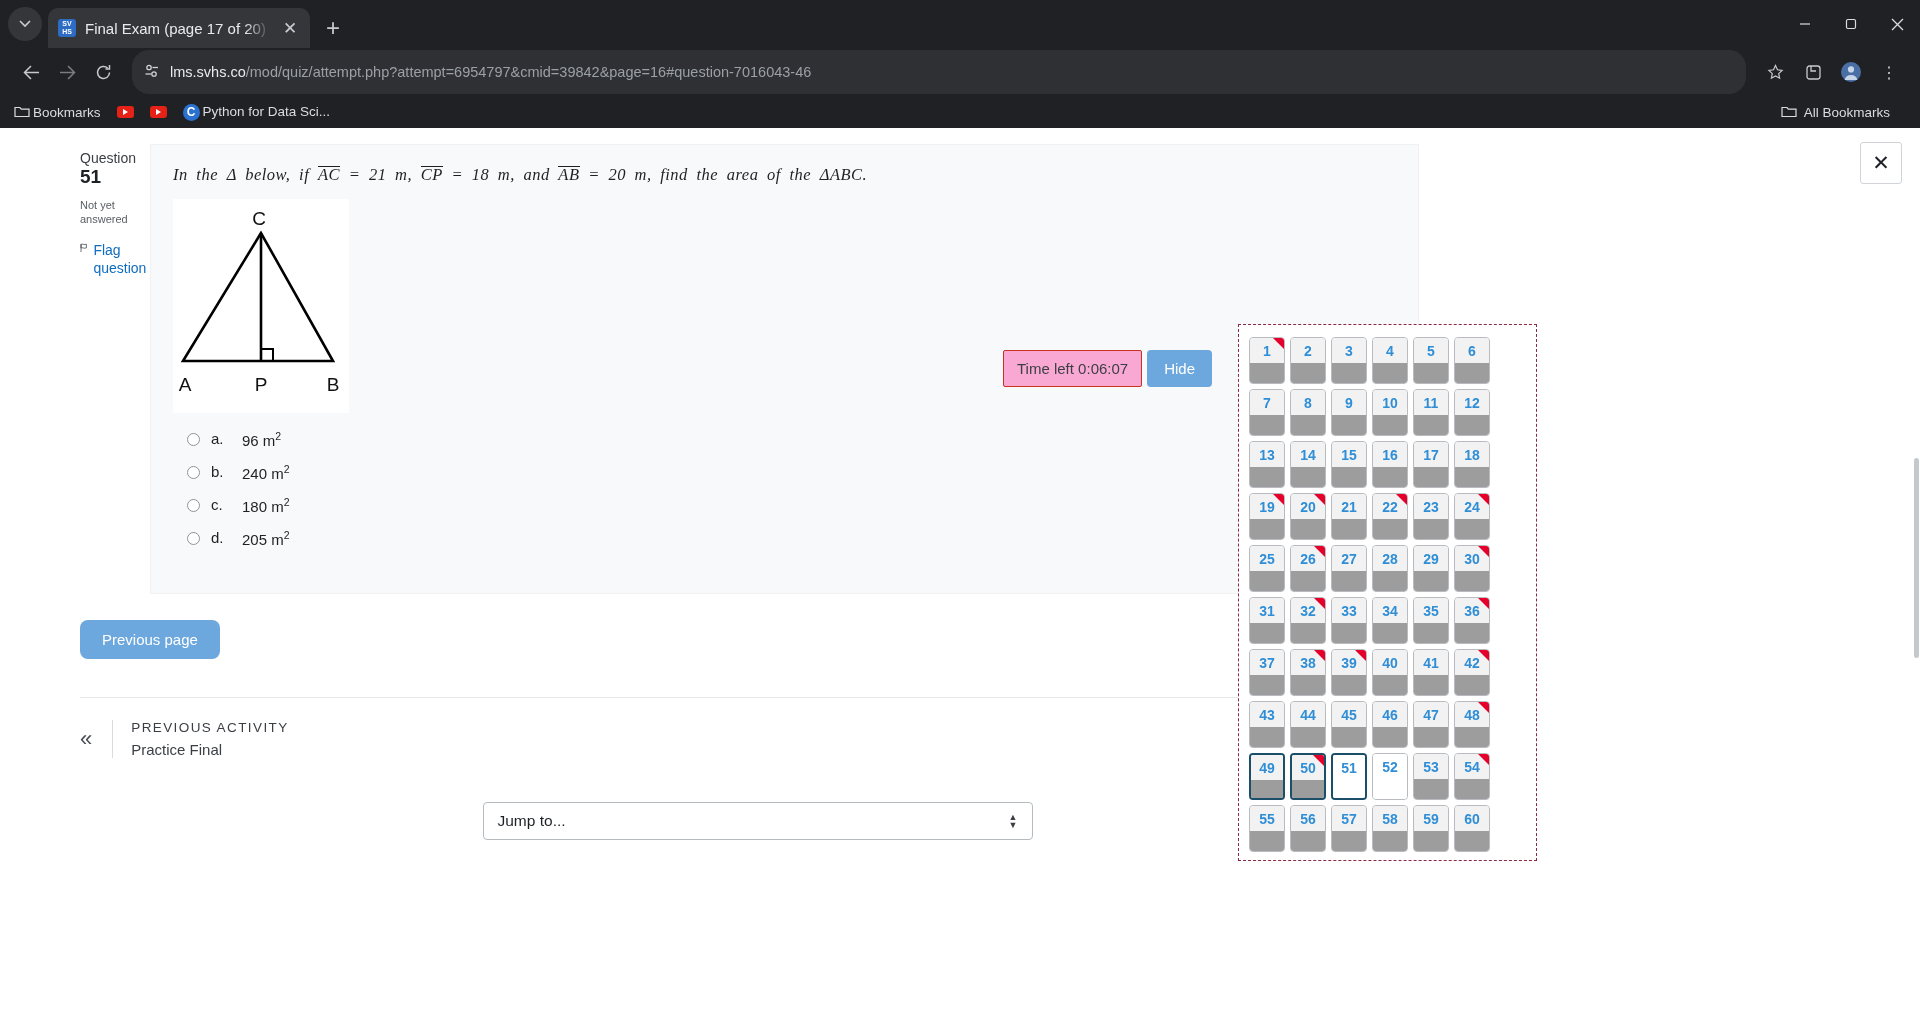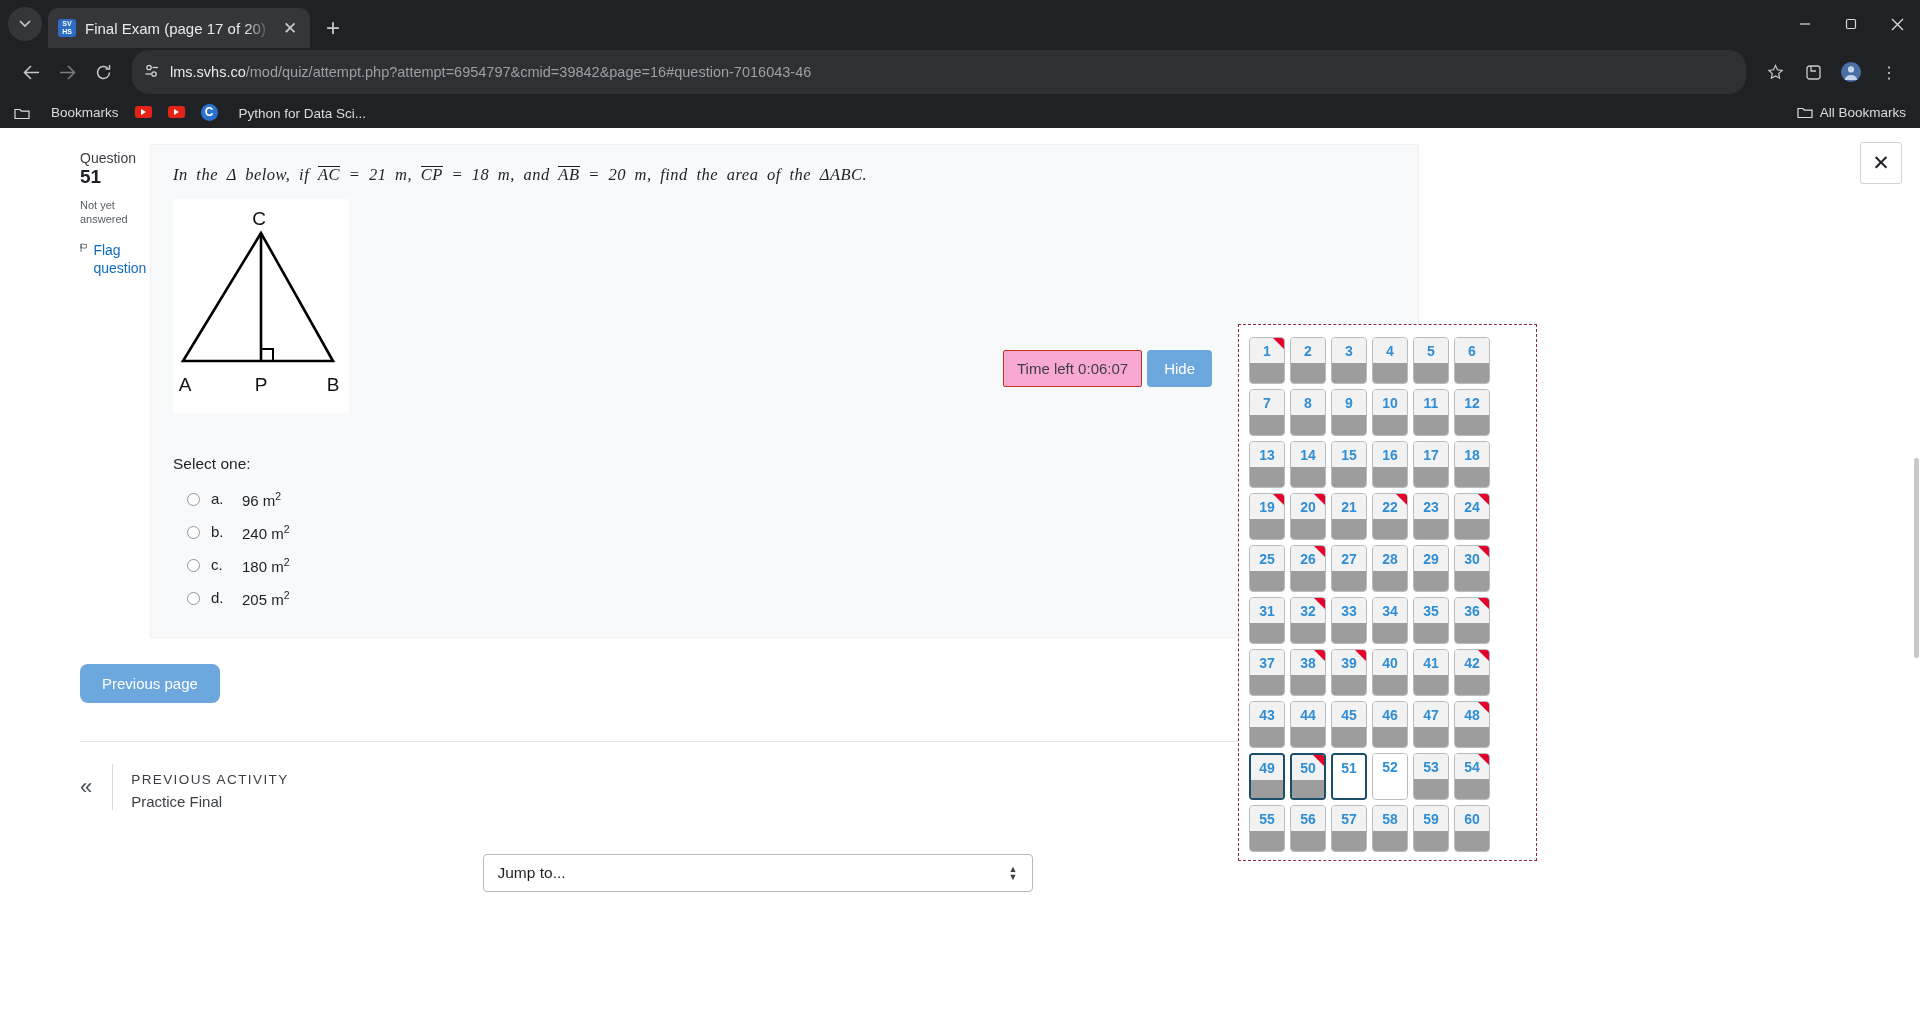--- a/index.html
+++ b/index.html
@@ -49,25 +49,25 @@
   .omnibox {
     flex:1; height:44px; background:#2f3033; border-radius:17px; margin:0 10px;
     display:flex; align-items:center; padding:0 12px; gap:10px;
     color:#e8eaed; font-size:14.5px;
   }
   .omnibox .url { white-space:nowrap; overflow:hidden; color:#9aa0a6; }
   .omnibox .url b { color:#e8eaed; font-weight:normal; }
   .tb-right { display:flex; align-items:center; gap:4px; }
 
   .bookmarks { height:32px; display:flex; align-items:center; padding:0 14px; gap:16px; color:#dadce0; font-size:13.5px; }
-  .bm { display:flex; align-items:flex-end; gap:21px; white-space:nowrap; }
+  .bm { display:flex; align-items:flex-start; gap:3px; white-space:nowrap; }
   .yt { width:17px; height:12px; background:#e62117; border-radius:3px; position:relative; }
   .yt:after { content:""; position:absolute; left:6px; top:3px; border-left:5px solid #fff; border-top:3px solid transparent; border-bottom:3px solid transparent; }
   .ccircle { width:17px; height:17px; border-radius:50%; background:#2a71d0; color:#fff; font-size:12px; font-weight:bold; display:flex; align-items:center; justify-content:center; }
-  .bm-all { position:absolute; right:14px; display:flex; align-items:center; gap:7px; }
+  .bm-all { position:absolute; right:30px; display:flex; align-items:flex-start; gap:7px; }
   .bmbar-wrap { position:relative; }
 
   
   .page { position:relative; width:100%; height:calc(1020px - 48px - 48px - 32px); background:#fff; }
 
   .content { position:absolute; left:0; top:0; width:1515px; }
 
   .q-wrap { display:flex; padding:16px 0 0 0; }
   .q-info { width:150px; padding-left:80px; padding-top:6px; }
   .q-num { font-size:14px; color:#3b3f44; }
@@ -100,21 +100,21 @@
     padding:11px 22px; font-size:15px; cursor:pointer; font-family:inherit;
   }
 
   .divider { border-top:1px solid #e4e6e8; margin:38px 96px 0 80px; }
 
   .actnav { display:flex; justify-content:space-between; align-items:center; margin:0 96px 0 80px; padding:22px 0; }
   .actside { display:flex; align-items:center; gap:20px; }
   .chev { color:#4a4f55; font-size:22px; }
   .actbar { border-left:1px solid #d9dcdf; padding-left:18px; }
   .actbar.right { border-left:none; border-right:1px solid #d9dcdf; padding-left:0; padding-right:18px; text-align:right; }
-  .act-kicker { font-size:13.5px; letter-spacing:1.4px; color:#3b3f44;margin-top:8px; }
+  .act-kicker { font-size:13.5px; letter-spacing:1.4px; color:#3b3f44; }
   .act-name { font-size:15px; color:#3b3f44; margin-top:6px; }
 
   .jumpwrap { display:flex; justify-content:center; margin-top:22px; }
   .jumpsel {
     width:550px; height:38px; border:1px solid #b6bbc0; border-radius:4px;
     display:flex; align-items:center; justify-content:space-between;
     padding:0 14px; font-size:15.5px; color:#1d2125; background:#fff; cursor:pointer;
   }
   .spin { display:flex; flex-direction:column; font-size:9px; line-height:8px; color:#3b3f44; }
 
@@ -321,21 +321,20 @@
             <text x="86" y="22" font-size="19" text-anchor="middle" fill="#111" font-family="Liberation Sans, sans-serif">C</text>
             <path d="M88 30 L10 158 L160 158 Z" stroke="#000" stroke-width="2.6" fill="none"></path>
             <path d="M88 30 L88 158" stroke="#000" stroke-width="2.6" fill="none"></path>
             <path d="M88 146 L100 146 L100 158" stroke="#000" stroke-width="2" fill="none"></path>
             <text x="12" y="188" font-size="19" text-anchor="middle" fill="#111" font-family="Liberation Sans, sans-serif">A</text>
             <text x="88" y="188" font-size="19" text-anchor="middle" fill="#111" font-family="Liberation Sans, sans-serif">P</text>
             <text x="160" y="188" font-size="19" text-anchor="middle" fill="#111" font-family="Liberation Sans, sans-serif">B</text>
           </svg>
         </div>
 
-        <div class="select-one">Select one:</div>
 
         <div class="opts">
           <label class="opt">
             <span class="radio"></span>
             <span class="letter">a.</span>
             <span><span>96 m</span><sup>2</sup></span>
           </label>
           <label class="opt">
             <span class="radio"></span>
             <span class="letter">b.</span>

